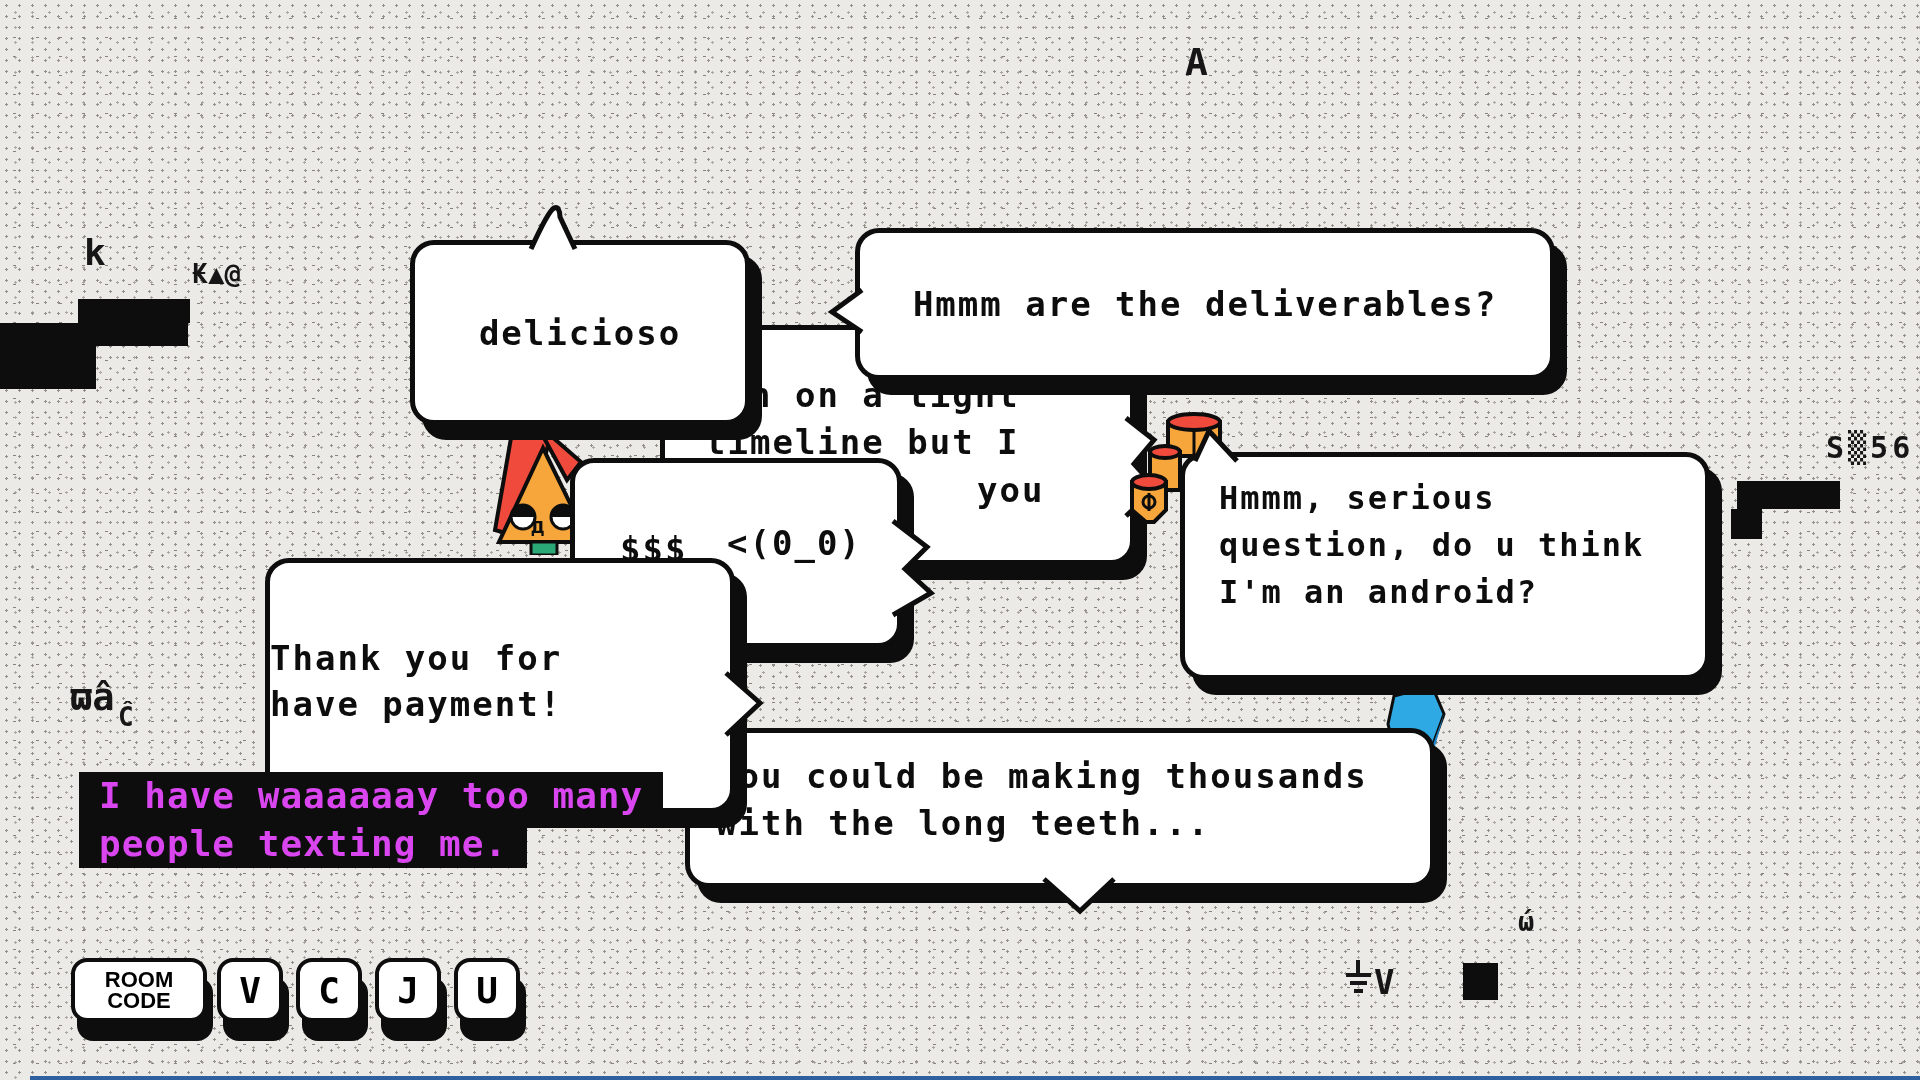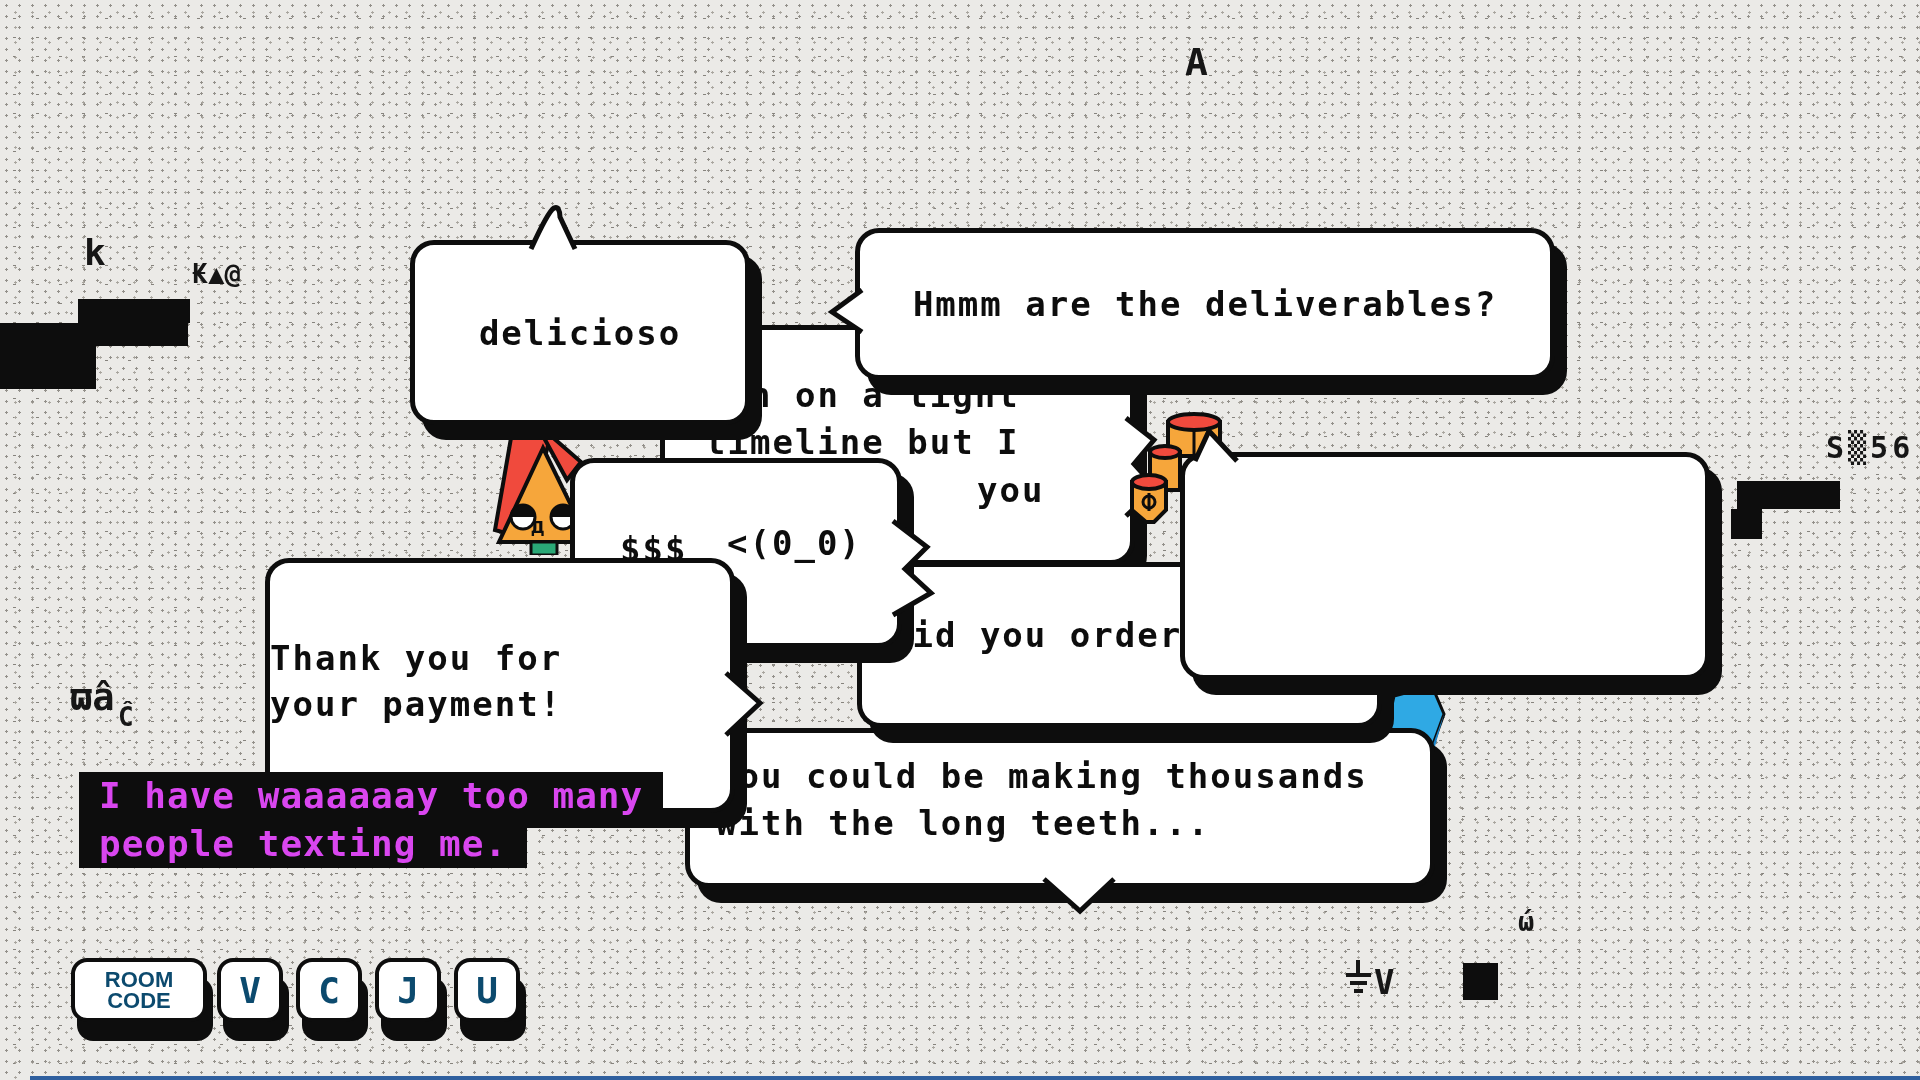--- a/index.html
+++ b/index.html
@@ -33,21 +33,21 @@
     display:table; background:#0d0d0d; color:#d946ef;
     font-weight:700; font-size:36px; letter-spacing:1px;
     line-height:44px; padding:2px 20px; white-space:nowrap;
   }
   .caption{position:absolute; z-index:11;}
   .key{
     position:absolute; box-sizing:border-box; background:#fff;
     border:4px solid #0d0d0d; border-radius:16px;
     box-shadow:6px 19px 0 #0d0d0d; z-index:12;
     display:flex; align-items:center; justify-content:center;
-    font-weight:700; color:#0c4a6e;
+    font-weight:700; color:#000000;
   }
   .key-letter{font-size:36px; font-family:"DejaVu Sans Mono",monospace;}
   .key-label{
     font-family:"Liberation Sans", sans-serif; font-size:22px; line-height:21px;
     text-align:center; letter-spacing:0px; font-weight:700;
   }
   .doodad{position:absolute; z-index:3;}
   .lines{position:absolute; white-space:nowrap;}
 </style>
 </head>
@@ -142,42 +142,44 @@
   <div class="bubble" style="left:685px;top:728px;width:750px;height:160px;z-index:6">
     <div class="lines" style="left:26px;top:20px;line-height:47px">
       <div>You could be making thousands</div>
       <div>with the long teeth...</div>
     </div>
     <svg class="tail" style="left:352px;bottom:-34px" width="76" height="40">
       <path d="M2,2 L38,34 L72,2" fill="#ffffff" stroke="#0d0d0d" stroke-width="5"></path>
     </svg>
   </div>
 
-  <div class="bubble" style="left:857px;top:562px;width:525px;height:166px;z-index:7">
-    <span class="frag" style="left:28px;top:48px">Did you order</span>
-  </div>
 
   <div class="bubble" style="left:570px;top:458px;width:332px;height:190px;z-index:8">
     <span class="frag" style="left:45px;top:66px">$$$</span>
     <span class="frag" style="left:152px;top:60px">&lt;(0_0)</span>
     <svg class="tail" style="right:-42px;top:58px" width="48" height="96">
       <path d="M2,0 L36,26 L14,48 L40,72 L2,94" fill="#ffffff" stroke="#0d0d0d" stroke-width="5"></path>
     </svg>
   </div>
 
   <div class="bubble" style="left:1180px;top:452px;width:530px;height:228px;z-index:9;font-size:32px">
+    <div class="lines" style="left:34px;top:18px;line-height:47px">
+      <div>Hmmm, serious</div>
+      <div>question, do u think</div>
+      <div>I'm an android?</div>
+    </div>
     <svg class="tail" style="left:6px;top:-30px" width="52" height="36">
       <path d="M4,34 L18,4 L46,34" fill="#ffffff" stroke="#0d0d0d" stroke-width="5"></path>
     </svg>
   </div>
 
   <div class="bubble" style="left:265px;top:558px;width:470px;height:255px;z-index:10">
     <div class="lines" style="left:0;right:0;top:72px;line-height:46px;text-align:left">
       <div>Thank you for</div>
-      <div>your payment!</div>
+      <div>have payment!</div>
     </div>
     <svg class="tail" style="right:-36px;top:108px" width="42" height="66">
       <path d="M2,2 L36,32 L2,64" fill="#ffffff" stroke="#0d0d0d" stroke-width="5"></path>
     </svg>
   </div>
 
   <div class="caption" style="left:79px;top:772px">
     <div class="cap-line">I have waaaaaay too many</div>
     <div class="cap-line">people texting me.</div>
   </div>

